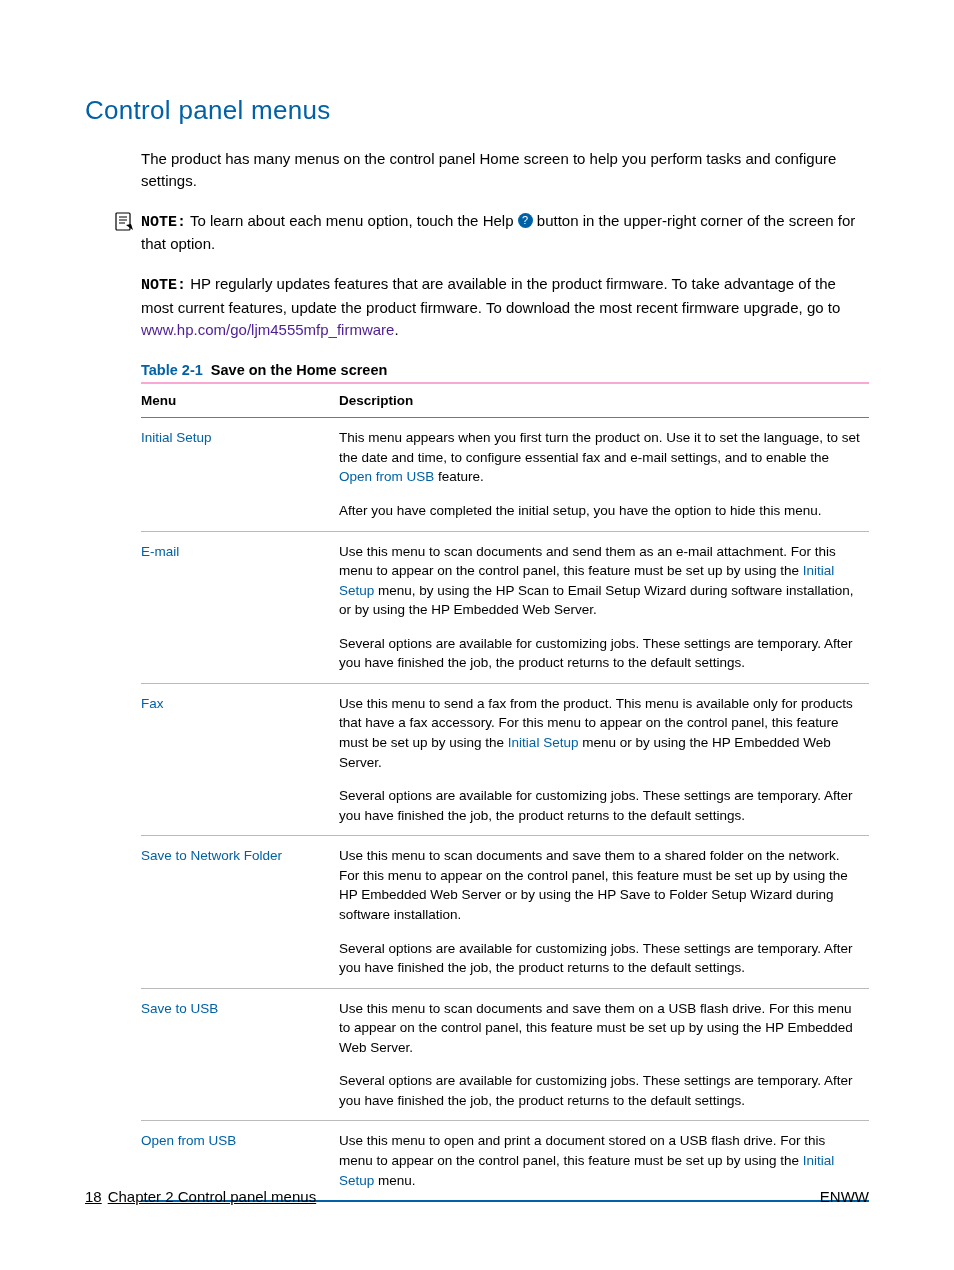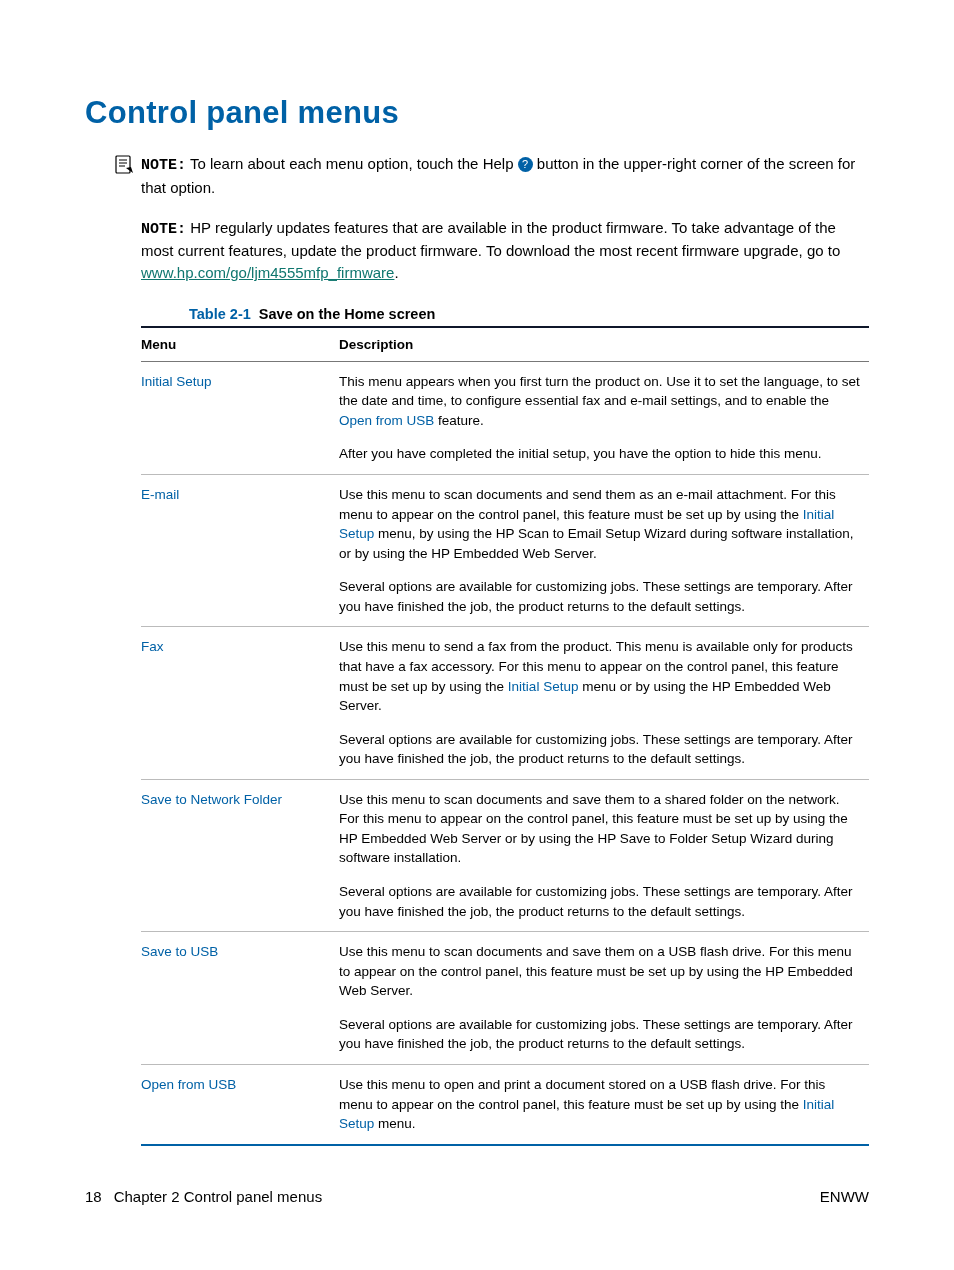--- a/index.html
+++ b/index.html
@@ -11,22 +11,22 @@
     width: 954px;
     height: 1270px;
     box-sizing: border-box;
     position: relative;
   }
   .page {
     padding: 95px 85px 0 85px;
   }
   h1 {
     color: #0061a6;
-    font-size: 31px;
-    font-weight: bold;
+    font-size: 26px;
+    font-weight: normal;
     margin: 0 0 22px 0;
     letter-spacing: 0.3px;
   }
   .intro {
     font-size: 15px;
     line-height: 1.45;
     margin: 0 0 18px 56px;
   }
   .note-block {
     font-size: 15px;
@@ -54,47 +54,45 @@
     color: #fff;
     border-radius: 50%;
     font-size: 11px;
     text-align: center;
     line-height: 15px;
     vertical-align: middle;
     position: relative;
     top: -1px;
   }
   .link {
-    color: #0f766e;
-    text-decoration: underline;
+    color: #4c1d95;
     cursor: pointer;
   }
   .link-nounder {
     color: #0061a6;
   }
   .table-caption {
     font-size: 14.5px;
     font-weight: bold;
     margin: 22px 0 4px 56px;
   }
   .table-caption .tcap-id {
     color: #0061a6;
-    margin-left: 48px;
   }
   table {
     border-collapse: collapse;
     width: calc(100% - 56px);
     margin-left: 56px;
     font-size: 13.5px;
   }
   thead th {
     text-align: left;
     font-weight: bold;
     padding: 9px 8px 9px 0;
-    border-top: 2px solid #0f172a;
+    border-top: 2px solid #f9a8d4;
     border-bottom: 1px solid #777;
   }
   th.col-menu { width: 190px; }
   tbody td {
     vertical-align: top;
     padding: 10px 8px 10px 0;
     border-bottom: 1px solid #bbb;
     line-height: 1.45;
   }
   tbody tr:last-child td {
@@ -106,30 +104,31 @@
   .footer {
     position: absolute;
     left: 85px;
     right: 85px;
     bottom: 65px;
     font-size: 15px;
     display: flex;
     justify-content: space-between;
     align-items: baseline;
   }
-  .footer-left { display: flex; gap: 12px; }
+  .footer-left { display: flex; gap: 6px; text-decoration: underline; }
   
   .note-icon svg { width: 20px; height: 20px; }
 </style>
 </head>
 <body>
 
 <div class="page">
   <h1>Control panel menus</h1>
 
+  <p class="intro">The product has many menus on the control panel Home screen to help you perform tasks and configure settings.</p>
 
   <div class="note-block">
     <span class="note-icon">
       <svg viewBox="0 0 20 20">
           <rect x="1" y="1" width="14" height="17" fill="none" stroke="#000" stroke-width="1.2" rx="1"></rect>
           <line x1="4" y1="5" x2="12" y2="5" stroke="#000" stroke-width="1"></line>
           <line x1="4" y1="8" x2="12" y2="8" stroke="#000" stroke-width="1"></line>
           <line x1="4" y1="11" x2="10" y2="11" stroke="#000" stroke-width="1"></line>
           <path d="M 11 13 L 18 18 L 16 12 Z" fill="#000"></path>
         </svg>

